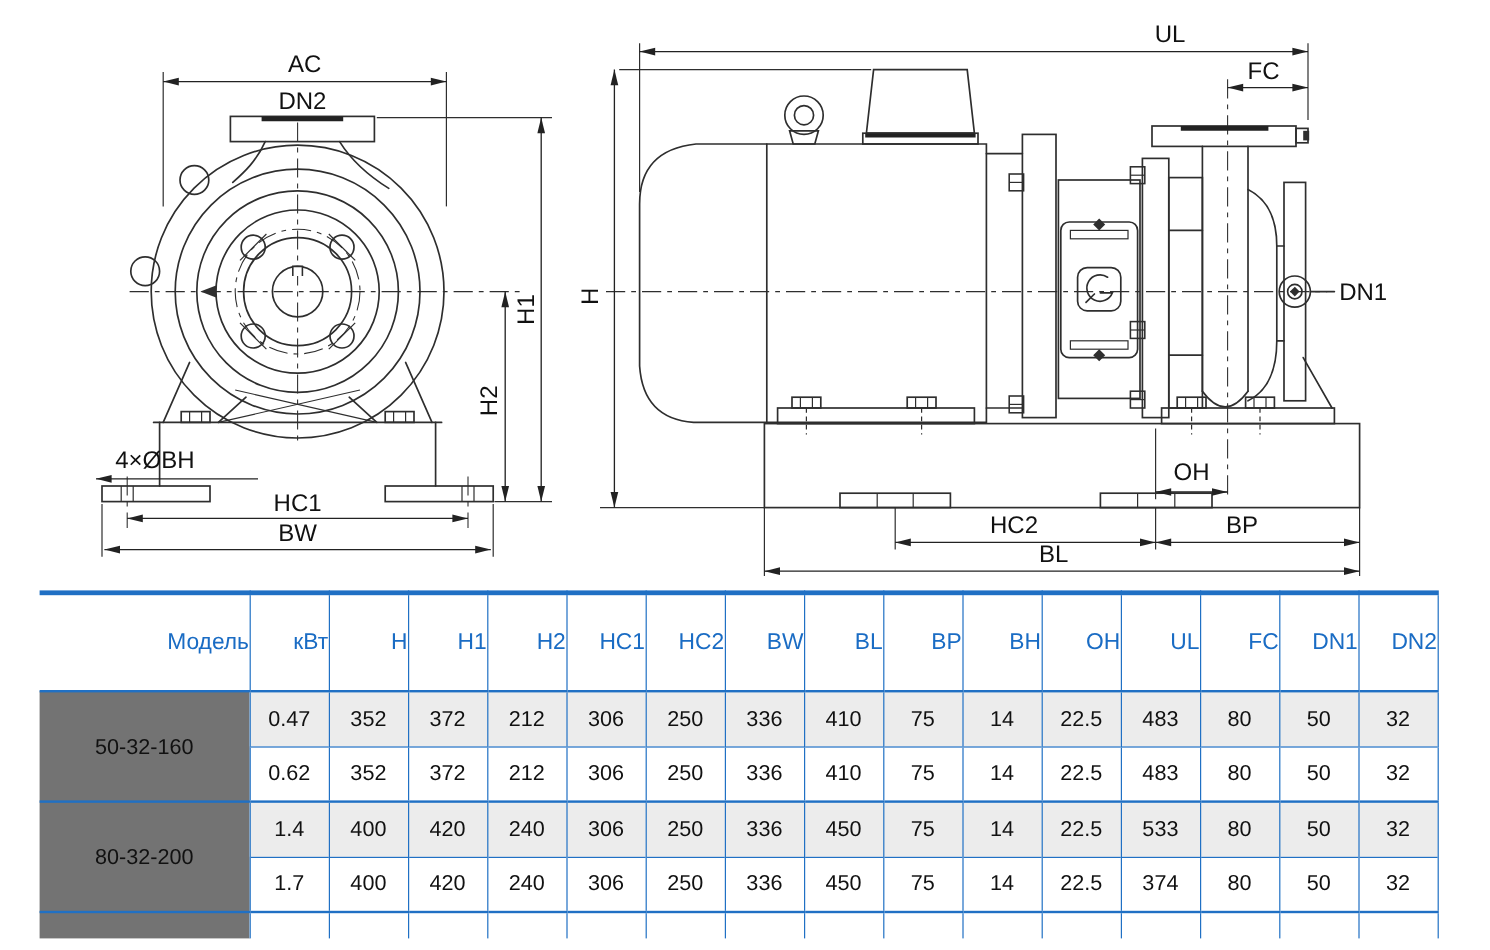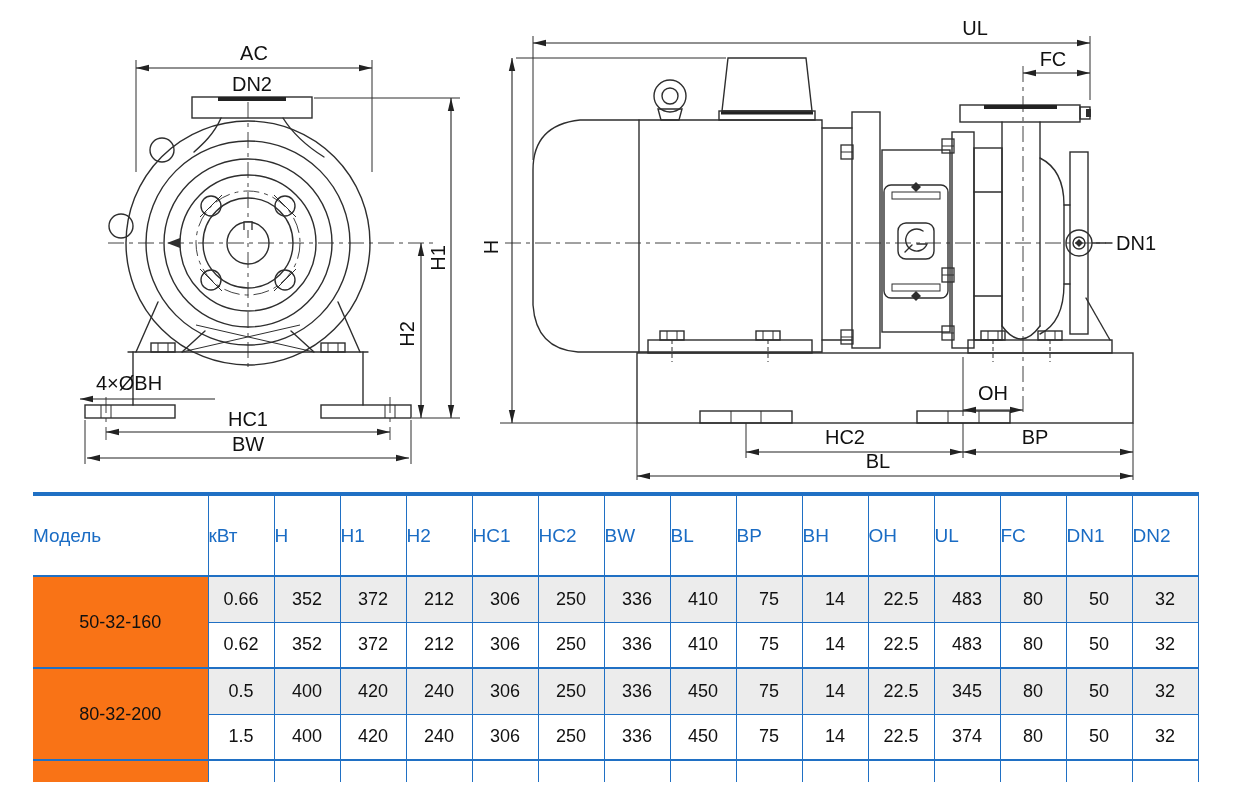--- a/index.html
+++ b/index.html
@@ -19,30 +19,30 @@
   .lbl{font-size:20px;fill:#111}
 
   
   table.dim{
     margin-left:33px;width:1164px;
     border-collapse:collapse;table-layout:fixed;
     border-top:4px solid var(--blue);
   }
   table.dim th{
     height:82px;font-size:19px;font-weight:normal;color:var(--hdr-text);
-    text-align:left;vertical-align:middle;background:#fff;
+    text-align:right;vertical-align:middle;background:#fff;
     border-left:1px solid var(--blue);border-bottom:2px solid var(--blue);
   }
   table.dim td{
     height:46px;font-size:18px;color:#111;text-align:center;vertical-align:middle;
     border-left:1px solid var(--blue);
   }
   table.dim th:first-child, table.dim td.model{border-left:none}
   table.dim th:last-child, table.dim td:last-child{border-right:1px solid var(--blue)}
-  table.dim td.model{font-size:18px;background:#f97316}
+  table.dim td.model{font-size:18px;background:#737373}
   tr.shade td.val{background:var(--shade)}
   tr.sub td{border-top:1px solid var(--blue)}
   tr.grp td{border-top:2px solid var(--blue)}
   tr.stub td{border-top:2px solid var(--blue);height:22px;background:#fff}
 </style>
 </head>
 <body>
 
 <div class="page">
 
@@ -288,21 +288,21 @@
         <th>OH</th>
         <th>UL</th>
         <th>FC</th>
         <th>DN1</th>
         <th>DN2</th>
       </tr>
     </thead>
     <tbody>
       <tr class="shade">
         <td class="model" rowspan="2">50-32-160</td>
-        <td class="val">0.66</td>
+        <td class="val">0.47</td>
         <td class="val">352</td>
         <td class="val">372</td>
         <td class="val">212</td>
         <td class="val">306</td>
         <td class="val">250</td>
         <td class="val">336</td>
         <td class="val">410</td>
         <td class="val">75</td>
         <td class="val">14</td>
         <td class="val">22.5</td>
@@ -323,38 +323,38 @@
         <td class="val">75</td>
         <td class="val">14</td>
         <td class="val">22.5</td>
         <td class="val">483</td>
         <td class="val">80</td>
         <td class="val">50</td>
         <td class="val">32</td>
       </tr>
       <tr class="grp shade">
         <td class="model" rowspan="2">80-32-200</td>
-        <td class="val">0.5</td>
+        <td class="val">1.4</td>
         <td class="val">400</td>
         <td class="val">420</td>
         <td class="val">240</td>
         <td class="val">306</td>
         <td class="val">250</td>
         <td class="val">336</td>
         <td class="val">450</td>
         <td class="val">75</td>
         <td class="val">14</td>
         <td class="val">22.5</td>
-        <td class="val">345</td>
+        <td class="val">533</td>
         <td class="val">80</td>
         <td class="val">50</td>
         <td class="val">32</td>
       </tr>
       <tr class="sub">
-        <td class="val">1.5</td>
+        <td class="val">1.7</td>
         <td class="val">400</td>
         <td class="val">420</td>
         <td class="val">240</td>
         <td class="val">306</td>
         <td class="val">250</td>
         <td class="val">336</td>
         <td class="val">450</td>
         <td class="val">75</td>
         <td class="val">14</td>
         <td class="val">22.5</td>

